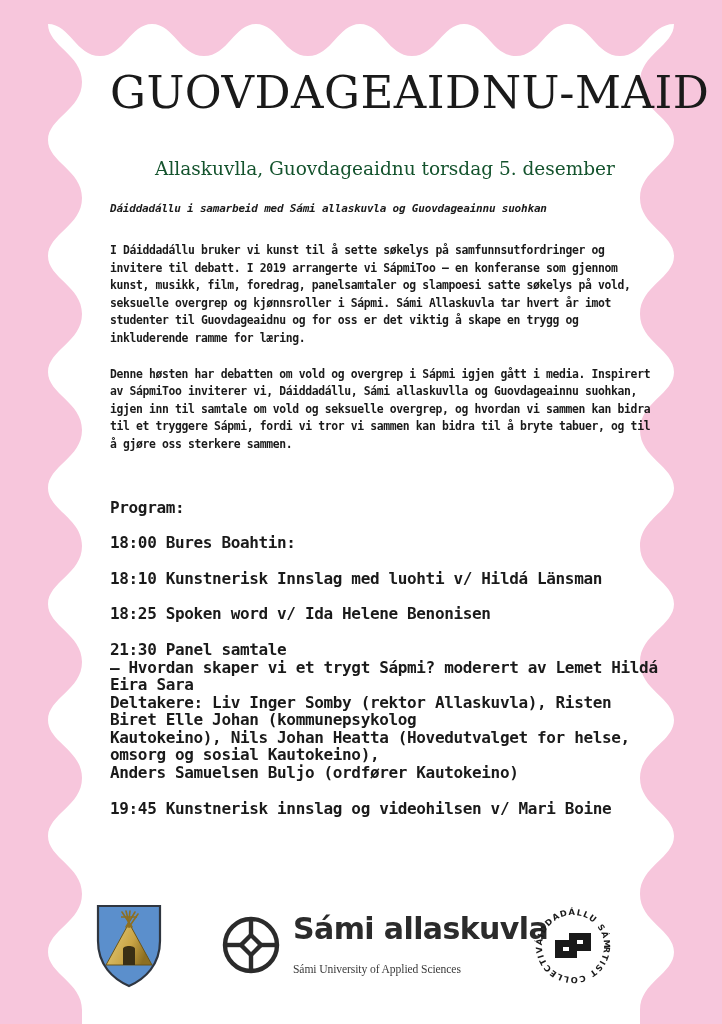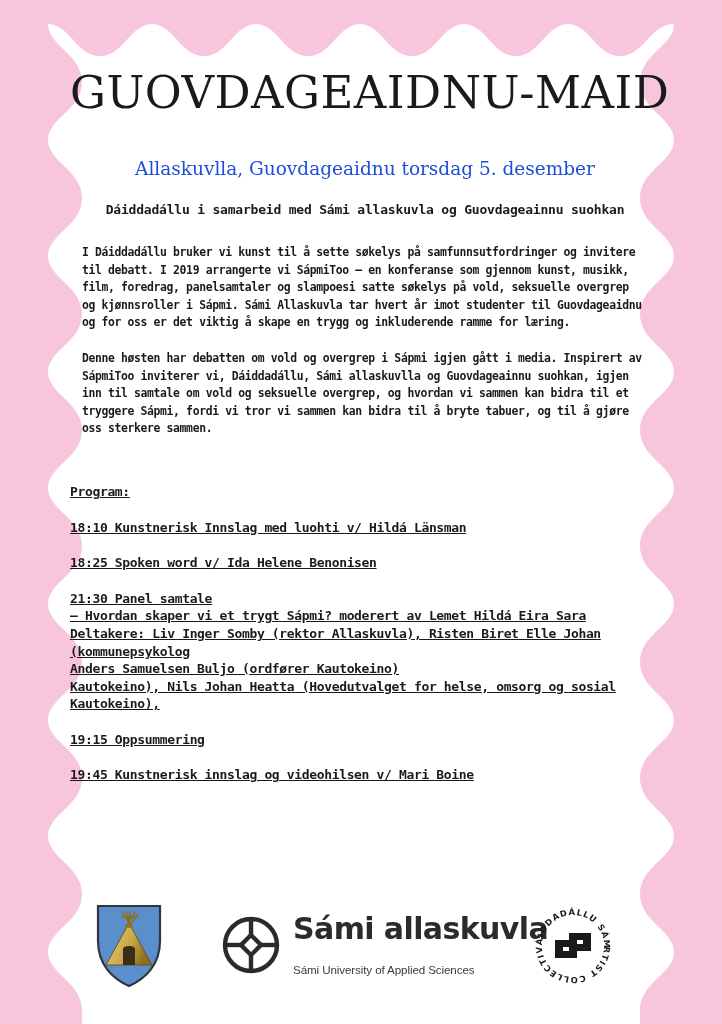--- a/index.html
+++ b/index.html
@@ -32,80 +32,80 @@
   }
 
   
   #content {
     position: absolute;
     left: 0;
     top: 0;
     width: 722px;
     height: 1024px;
     box-sizing: border-box;
-    padding: 52px 62px 0 70px;
+    padding: 52px 62px 0 110px;
   }
 
   .title {
     text-align: center;
     font-family: "DejaVu Serif", "Liberation Serif", serif;
     font-size: 45px;
     letter-spacing: 0.5px;
     color: #1a1a1a;
     margin: 18px 0 0 0;
     font-weight: normal;
     line-height: 1;
     white-space: nowrap;
   }
 
   .subtitle {
     text-align: center;
     font-family: "DejaVu Serif", "Liberation Serif", serif;
     font-size: 18.5px;
-    color: #1d4ed8;
+    color: #14532d;
     margin: 43px 0 0 0;
     font-weight: normal;
   }
 
   .partners {
-    text-align: center;
+    text-align: left;
     font-family: "DejaVu Sans Mono", "Liberation Mono", monospace;
-    font-size: 13px;
+    font-size: 11px;
     font-weight: bold;
     color: #1a1a1a;
     margin: 23px 0 0 0;
     letter-spacing: -0.2px;
+    font-style: italic;
   }
 
   .body-text {
     font-family: "DejaVu Sans Mono", "Liberation Mono", monospace;
     font-size: 11.4px;
     font-weight: bold;
     line-height: 17.6px;
     color: #1a1a1a;
     letter-spacing: -0.35px;
-    margin: 12px;
+    margin: 0;
   }
 
   .para-1 { margin-top: 27px; }
   .para-2 { margin-top: 18px; }
 
   .program-block {
     margin-top: 45px;
   }
 
   .prog-group {
     font-family: "DejaVu Sans Mono", "Liberation Mono", monospace;
-    font-size: 13px;
+    font-size: 16px;
     font-weight: bold;
     line-height: 17.6px;
     color: #1a1a1a;
     letter-spacing: -0.35px;
     margin: 0 0 18px 0;
-    text-decoration: underline;
   }
   .prog-group:last-child { margin-bottom: 0; }
 
   
   #logos {
     position: absolute;
     left: 0;
     top: 900px;
     width: 722px;
     height: 96px;
@@ -128,21 +128,21 @@
   }
   .allaskuvla-main {
     font-family: "DejaVu Sans", "Liberation Sans", sans-serif;
     font-size: 30px;
     font-weight: bold;
     color: #2b2b2b;
     letter-spacing: -0.6px;
     display: block;
   }
   .allaskuvla-sub {
-    font-family: Liberation Sans, sans-serif;
+    font-family: Liberation Serif, serif;
     font-size: 11.6px;
     color: #3a3a3a;
     letter-spacing: -0.1px;
     display: block;
     margin-top: 20px;
   }
   .logo-stamp {
     position: absolute;
     left: 531px;
     top: 4px;
@@ -225,41 +225,39 @@
 
     <p class="body-text para-1">I Dáiddadállu bruker vi kunst til å sette søkelys på samfunnsutfordringer og invitere til debatt. I 2019 arrangerte vi SápmiToo – en konferanse som gjennom kunst, musikk, film, foredrag, panelsamtaler og slampoesi satte søkelys på vold, seksuelle overgrep og kjønnsroller i Sápmi. Sámi Allaskuvla tar hvert år imot studenter til Guovdageaidnu og for oss er det viktig å skape en trygg og inkluderende ramme for læring.</p>
 
     <p class="body-text para-2">Denne høsten har debatten om vold og overgrep i Sápmi igjen gått i media. Inspirert av SápmiToo inviterer vi, Dáiddadállu, Sámi allaskuvlla og Guovdageainnu suohkan, igjen inn til samtale om vold og seksuelle overgrep, og hvordan vi sammen kan bidra til et tryggere Sápmi, fordi vi tror vi sammen kan bidra til å bryte tabuer, og til å gjøre oss sterkere sammen.</p>
 
     <div class="program-block">
 
       <div class="prog-group">Program:</div>
 
       <div class="prog-group">
+        <div>18:00 Bures Boahtin:</div>
       </div>
 
       <div class="prog-group">
         <div>18:10 Kunstnerisk Innslag med luohti v/ Hildá Länsman</div>
       </div>
 
       <div class="prog-group">
         <div>18:25 Spoken word v/ Ida Helene Benonisen</div>
       </div>
 
       <div class="prog-group">
         <div>21:30 Panel samtale</div>
         <div>– Hvordan skaper vi et trygt Sápmi? moderert av Lemet Hildá Eira Sara</div>
         <div>Deltakere:  Liv Inger Somby (rektor Allaskuvla), Risten Biret Elle Johan (kommunepsykolog</div>
+        <div>Kautokeino), Nils Johan Heatta (Hovedutvalget for helse, omsorg og sosial Kautokeino),</div>
         <div>Anders Samuelsen Buljo (ordfører Kautokeino)</div>
-        <div>Kautokeino), Nils Johan Heatta (Hovedutvalget for helse, omsorg og sosial Kautokeino),</div>
-      </div>
-
-      <div class="prog-group">
-        <div>19:15 Oppsummering</div>
-      </div>
+      </div>
+
 
       <div class="prog-group">
         <div>19:45 Kunstnerisk innslag og videohilsen v/ Mari Boine</div>
       </div>
 
 
     </div>
   </div>
 
   <div id="logos">

